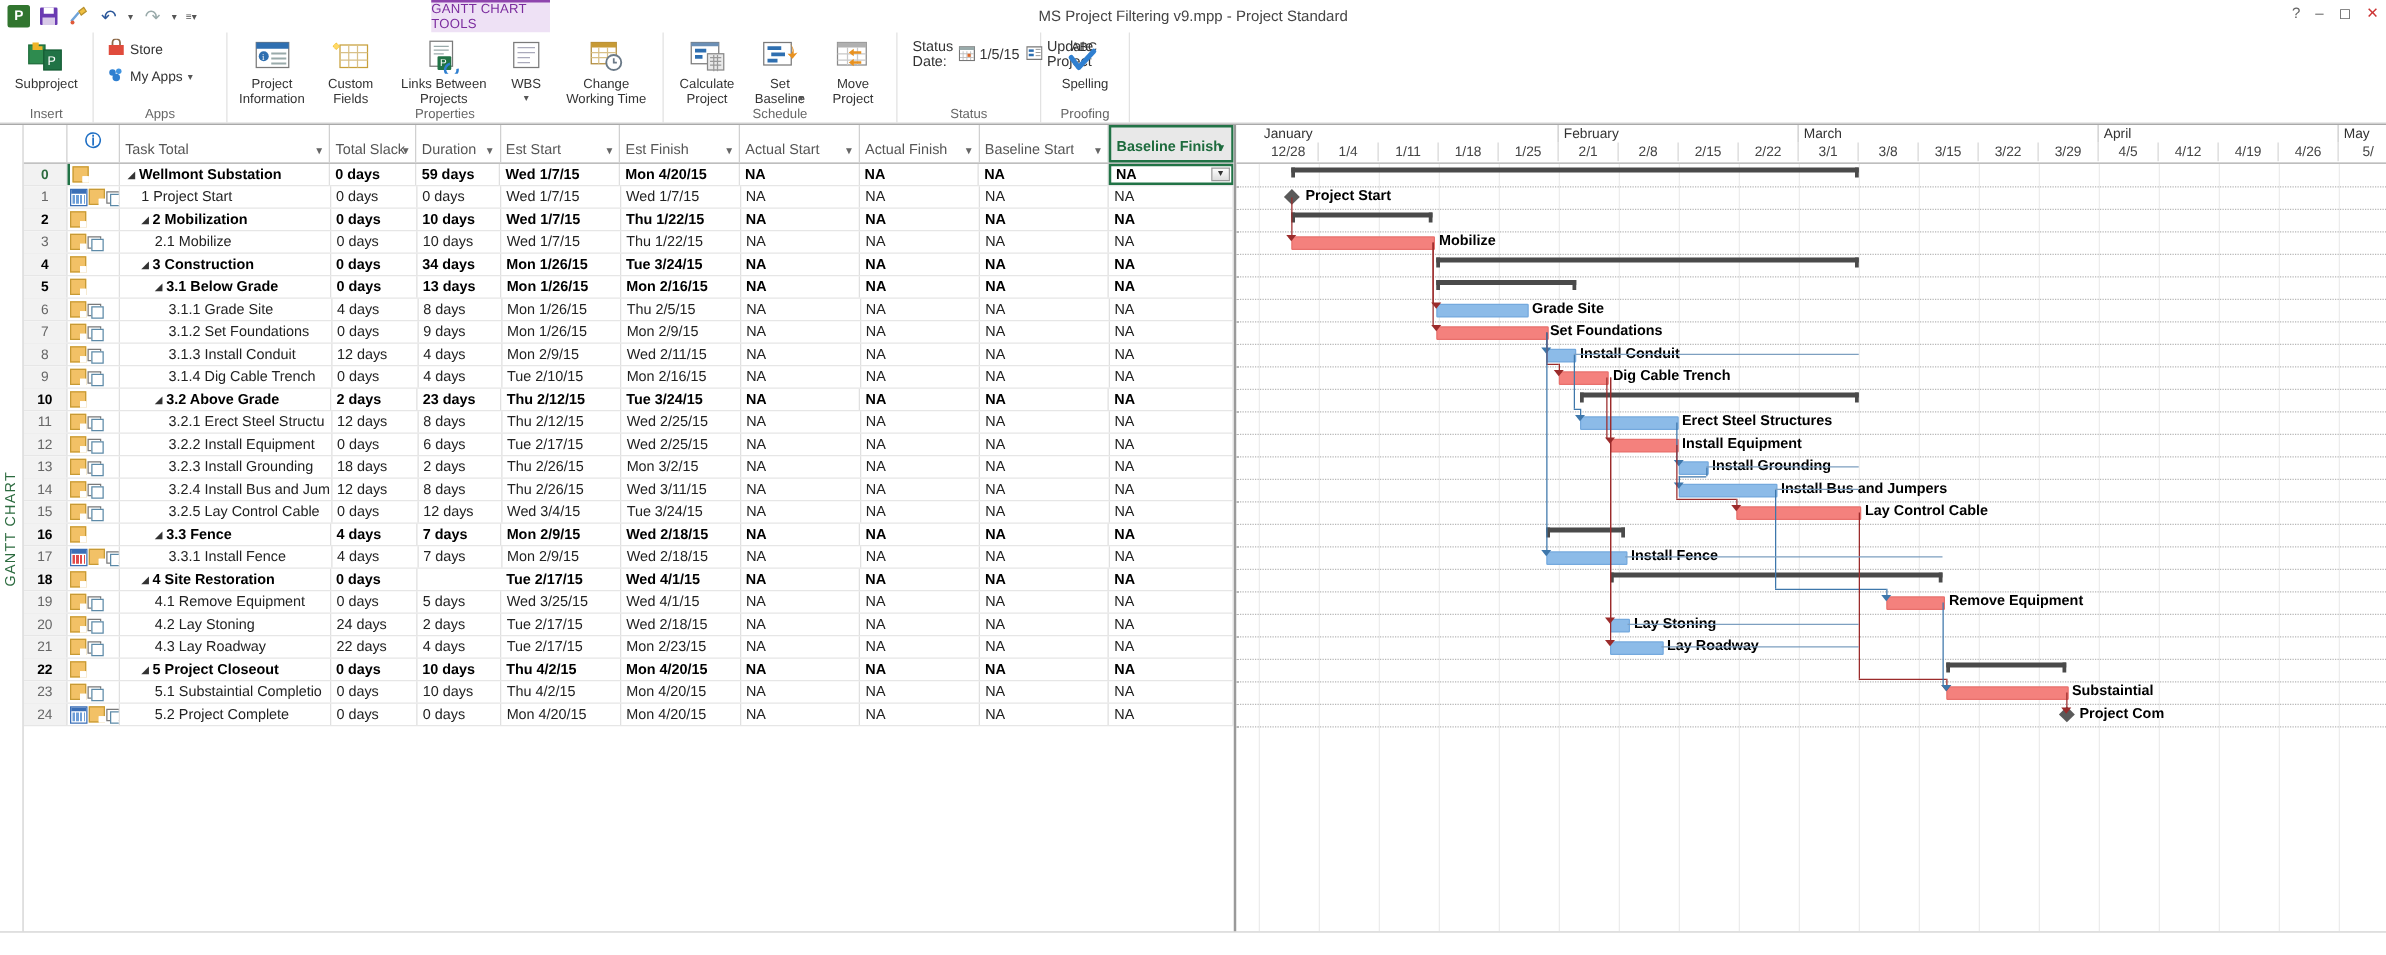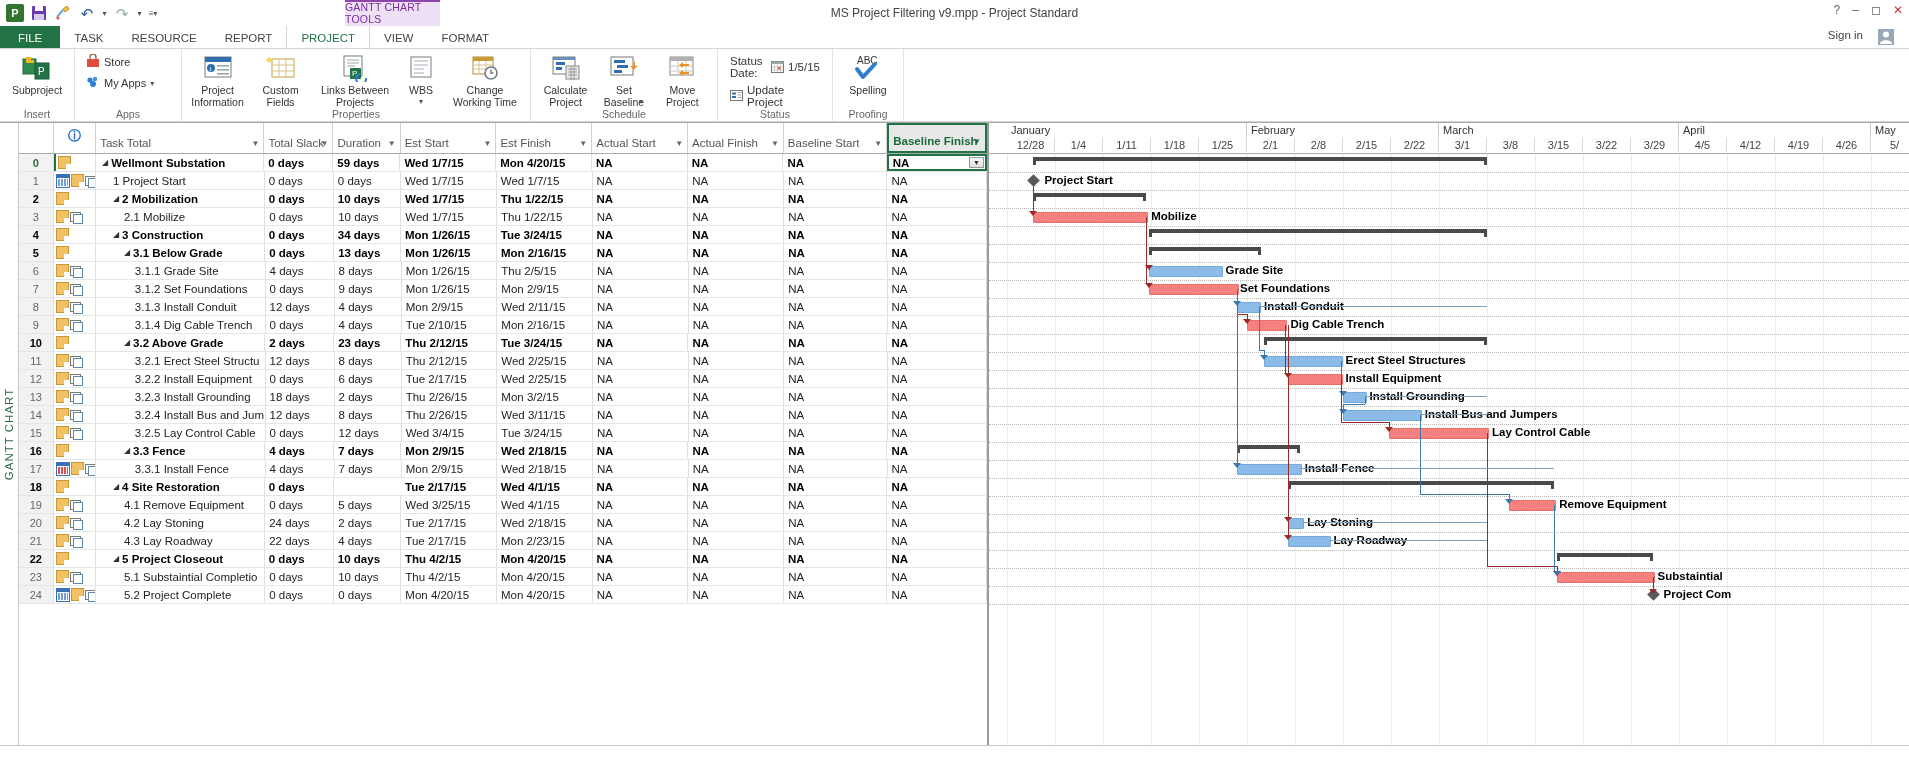--- a/index.html
+++ b/index.html
@@ -43,21 +43,21 @@
   .ribbon{height:72px;background:#fff;border-bottom:1px solid #d4d4d4;display:flex;flex:none;position:relative;}
   .rgroup{display:flex;flex-direction:column;justify-content:flex-start;border-right:1px solid #e2e2e2;
           padding:2px 4px 0 4px;position:relative;}
   .rgroup .gcontent{display:flex;align-items:flex-start;height:60px;}
   .glabel{position:absolute;bottom:1px;left:0;right:0;text-align:center;font-size:10.5px;color:#666;}
   .bigbtn{width:62px;display:flex;flex-direction:column;align-items:center;padding:2px 2px 0;cursor:pointer;}
   .bigbtn .lbl{font-size:10.5px;line-height:11.5px;text-align:center;color:#333;margin-top:2px;}
   .bigbtn .gi{height:30px;display:flex;align-items:center;justify-content:center;}
   .smallcol{display:flex;flex-direction:column;justify-content:center;padding:2px 4px;gap:3px;}
   .smallbtn{display:flex;align-items:center;gap:4px;font-size:11px;color:#333;cursor:pointer;padding:1px 3px;}
-  .statuscol{display:flex;flex-direction:column;justify-content:center;gap:5px;padding:4px 8px;}
+  .statuscol{display:flex;justify-content:center;gap:5px;padding:4px 8px;}
   .statusrow{display:flex;align-items:center;gap:4px;font-size:11.5px;color:#333;}
 
   
   .main{flex:1;display:flex;position:relative;border-top:1px solid #a9a9a9;min-height:0;}
   .sidestrip{width:18px;background:#fff;border-right:1px solid #c8c8c8;position:relative;flex:none;}
   .sidestrip span{position:absolute;left:50%;top:50%;transform:translate(-50%,-50%) rotate(-90deg);
     white-space:nowrap;font-size:11.5px;color:#2c6b3f;letter-spacing:1px;}
 
   .grid-pane{width:968px;flex:none;display:flex;flex-direction:column;background:#fff;overflow:hidden;position:relative;}
   .chart-pane{flex:1;display:flex;flex-direction:column;background:#fff;overflow:hidden;position:relative;
@@ -172,38 +172,20 @@
     <div class="gct-tab">GANTT CHART TOOLS</div>
     <div class="doctitle">MS Project Filtering v9.mpp - Project Standard</div>
     <div class="winbtns">
       <span>?</span>
       <span>–</span>
       <span>◻</span>
       <span style="color:#c33">✕</span>
     </div>
   </div>
 
-  <div class="ribbon-tabs">
-    <div class="tab file">FILE</div>
-    <div class="tab">TASK</div>
-    <div class="tab">RESOURCE</div>
-    <div class="tab">REPORT</div>
-    <div class="tab active">PROJECT</div>
-    <div class="tab">VIEW</div>
-    <div class="tab fmt">FORMAT</div>
-    <div class="signin">Sign in</div>
-    <div class="person">
-      <svg width="18" height="18" viewBox="0 0 18 18">
-        <rect x="1" y="1" width="16" height="16" fill="#9aa7b5"></rect>
-        <circle cx="9" cy="6.5" r="3" fill="#fff"></circle>
-        <path d="M3 16 C3 11 15 11 15 16 Z" fill="#fff"></path>
-      </svg>
-    </div>
-    <div class="ribbon-underline"></div>
-  </div>
 
   <div class="ribbon">
 
     <div class="rgroup" style="width:66px">
       <div class="gcontent">
         <div class="bigbtn">
           <div class="gi">
             <svg width="30" height="28" viewBox="0 0 30 28">
               <rect x="1" y="5" width="13" height="15" fill="#2e8b4f" stroke="#1d6b3a"></rect>
               <rect x="13" y="9" width="14" height="16" fill="#217346" stroke="#145c33"></rect>

